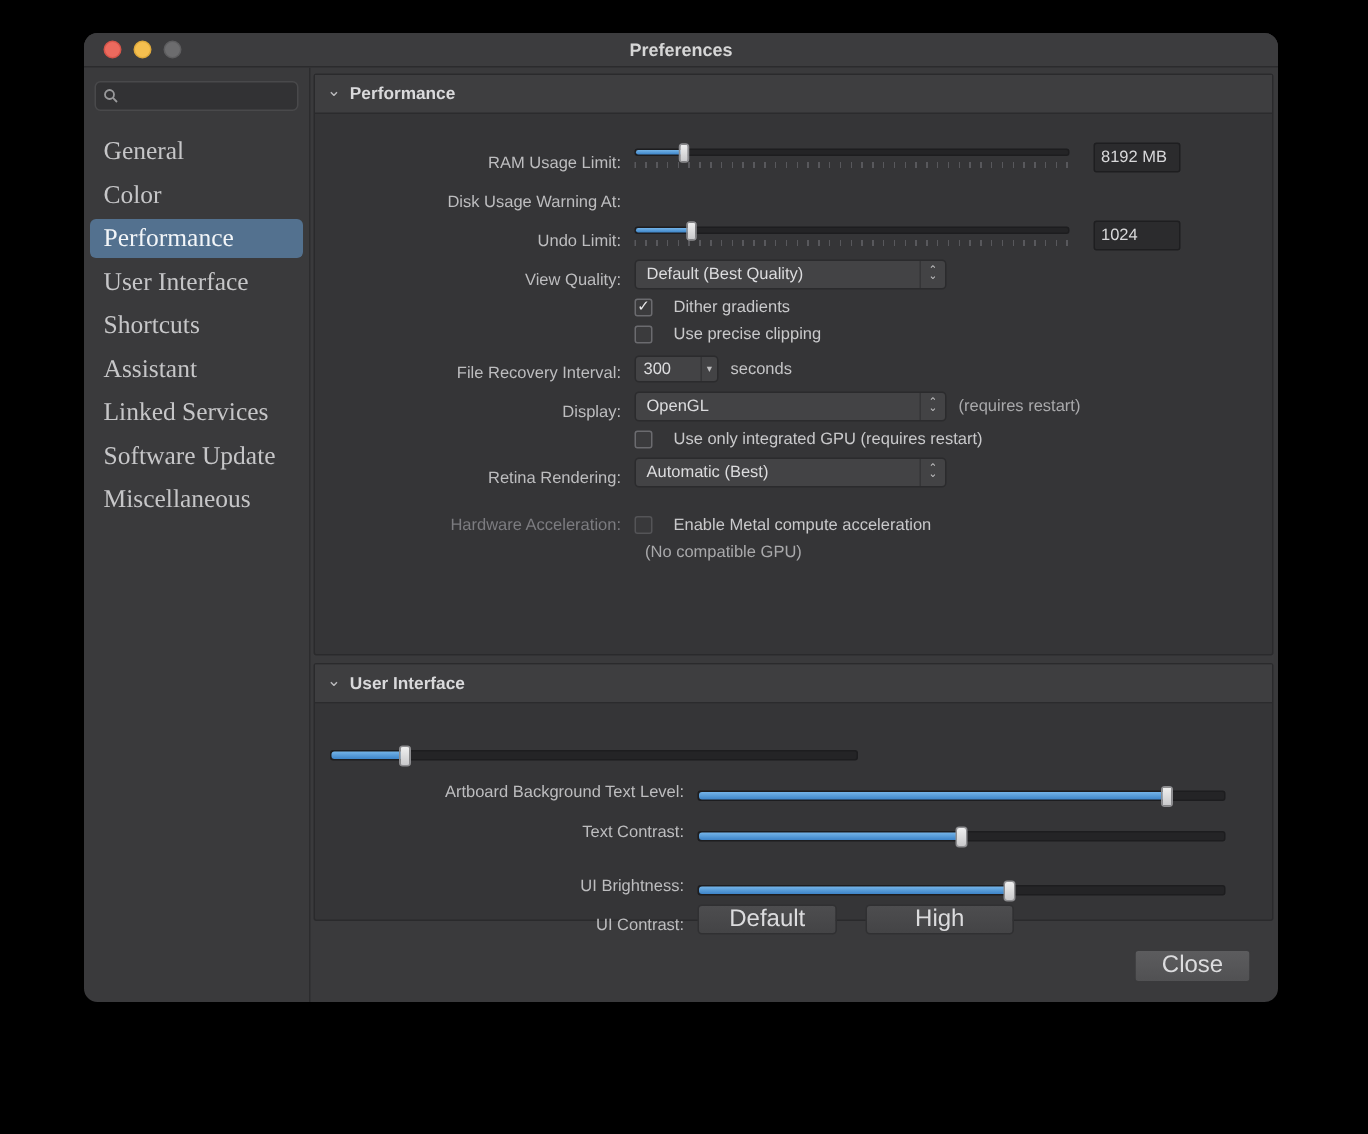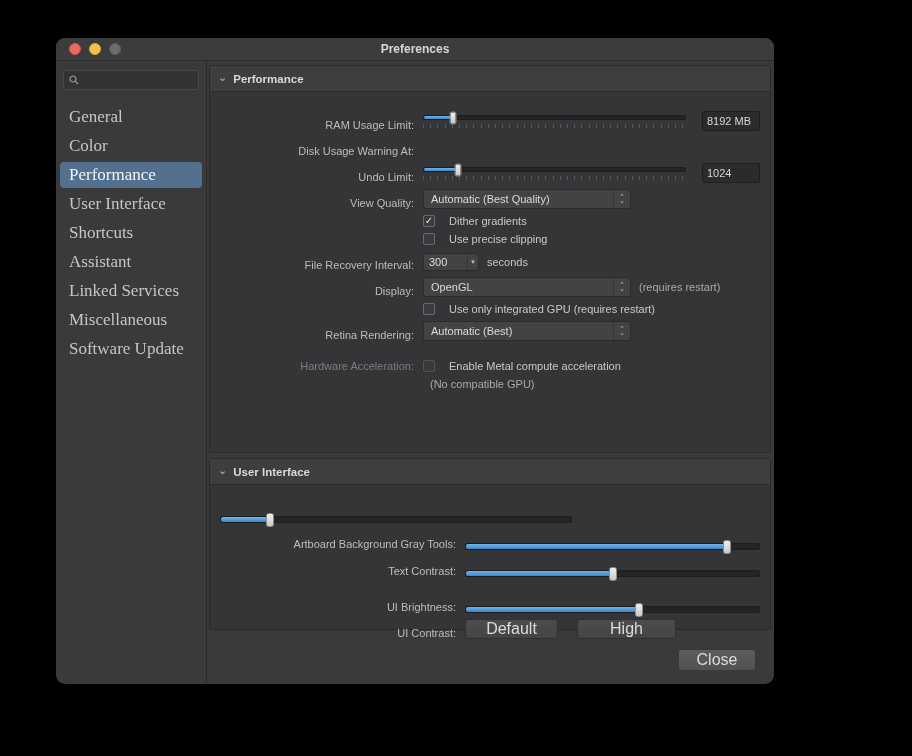--- a/index.html
+++ b/index.html
@@ -2,21 +2,21 @@
 <html><head>
 <meta charset="utf-8">
 <style>
   html,body{margin:0;padding:0;}
   body{
     width:912px;height:756px;background:#000;position:relative;overflow:hidden;
     font-family:"Liberation Sans","DejaVu Sans",sans-serif;
     -webkit-font-smoothing:antialiased;
   }
   .window{
-    position:absolute;left:56px;top:38px;width:718px;height:646px;
+    position:absolute;left:56px;top:22px;width:796px;height:646px;
     background:#3a3a3c;border-radius:9px;overflow:hidden;
     box-shadow:0 18px 50px rgba(0,0,0,.7);
     display:flex;flex-direction:column;
   }
   
   .titlebar{
     height:22px;background:#3c3c3e;border-bottom:1px solid #2b2b2d;
     display:flex;align-items:center;justify-content:center;position:relative;flex:0 0 auto;
   }
   .traffic{position:absolute;left:13px;top:5px;display:flex;gap:8px;}
@@ -154,22 +154,22 @@
           <line x1="6.3" y1="6.3" x2="9" y2="9" stroke="#9a9a9c" stroke-width="1.2"></line>
         </svg>
       </div>
       <div class="side-item">General</div>
       <div class="side-item">Color</div>
       <div class="side-item selected">Performance</div>
       <div class="side-item">User Interface</div>
       <div class="side-item">Shortcuts</div>
       <div class="side-item">Assistant</div>
       <div class="side-item">Linked Services</div>
+      <div class="side-item">Software Update</div>
       <div class="side-item">Miscellaneous</div>
-      <div class="side-item">Software Update</div>
     </div>
 
     <div class="content">
 
       <div class="panel" style="height:388px;box-sizing:border-box;">
         <div class="panel-header">
           <span class="chev">⌄</span>
           <span class="panel-title">Performance</span>
         </div>
         <div class="panel-body">
@@ -203,21 +203,21 @@
                 <span class="ticks" style="display:block;"></span>
               </span>
               <input class="field ml" value="1024" style="">
             </span>
           </div>
 
           <div class="row">
             <span class="lbl">View Quality:</span>
             <span class="ctrl">
               <span class="dropdown">
-                <span>Automatic (Best Quality)</span>
+                <span>Default (Best Quality)</span>
                 <span class="dd-arrows">
                     <span>⌃</span>
                     <span>⌄</span>
                   </span>
               </span>
             </span>
           </div>
 
           <div class="row tight">
             <span class="lbl"></span>
@@ -311,21 +311,21 @@
               <span class="slider ui" style="--p: 14%;">
                 <span class="track" style="display:block;">
                     <span class="fill" style="display:block;"></span>
                     <span class="thumb" style="display:block;"></span>
                   </span>
               </span>
             </span>
           </div>
 
           <div class="row" style="min-height:27px;">
-            <span class="lbl" style="width:236px;flex-basis:236px;">Artboard Background Gray Tools:</span>
+            <span class="lbl" style="width:236px;flex-basis:236px;">Artboard Background Text Level:</span>
             <span class="ctrl">
               <span class="slider ui" style="--p: 89%;">
                 <span class="track" style="display:block;">
                     <span class="fill" style="display:block;"></span>
                     <span class="thumb" style="display:block;"></span>
                   </span>
               </span>
             </span>
           </div>
 

